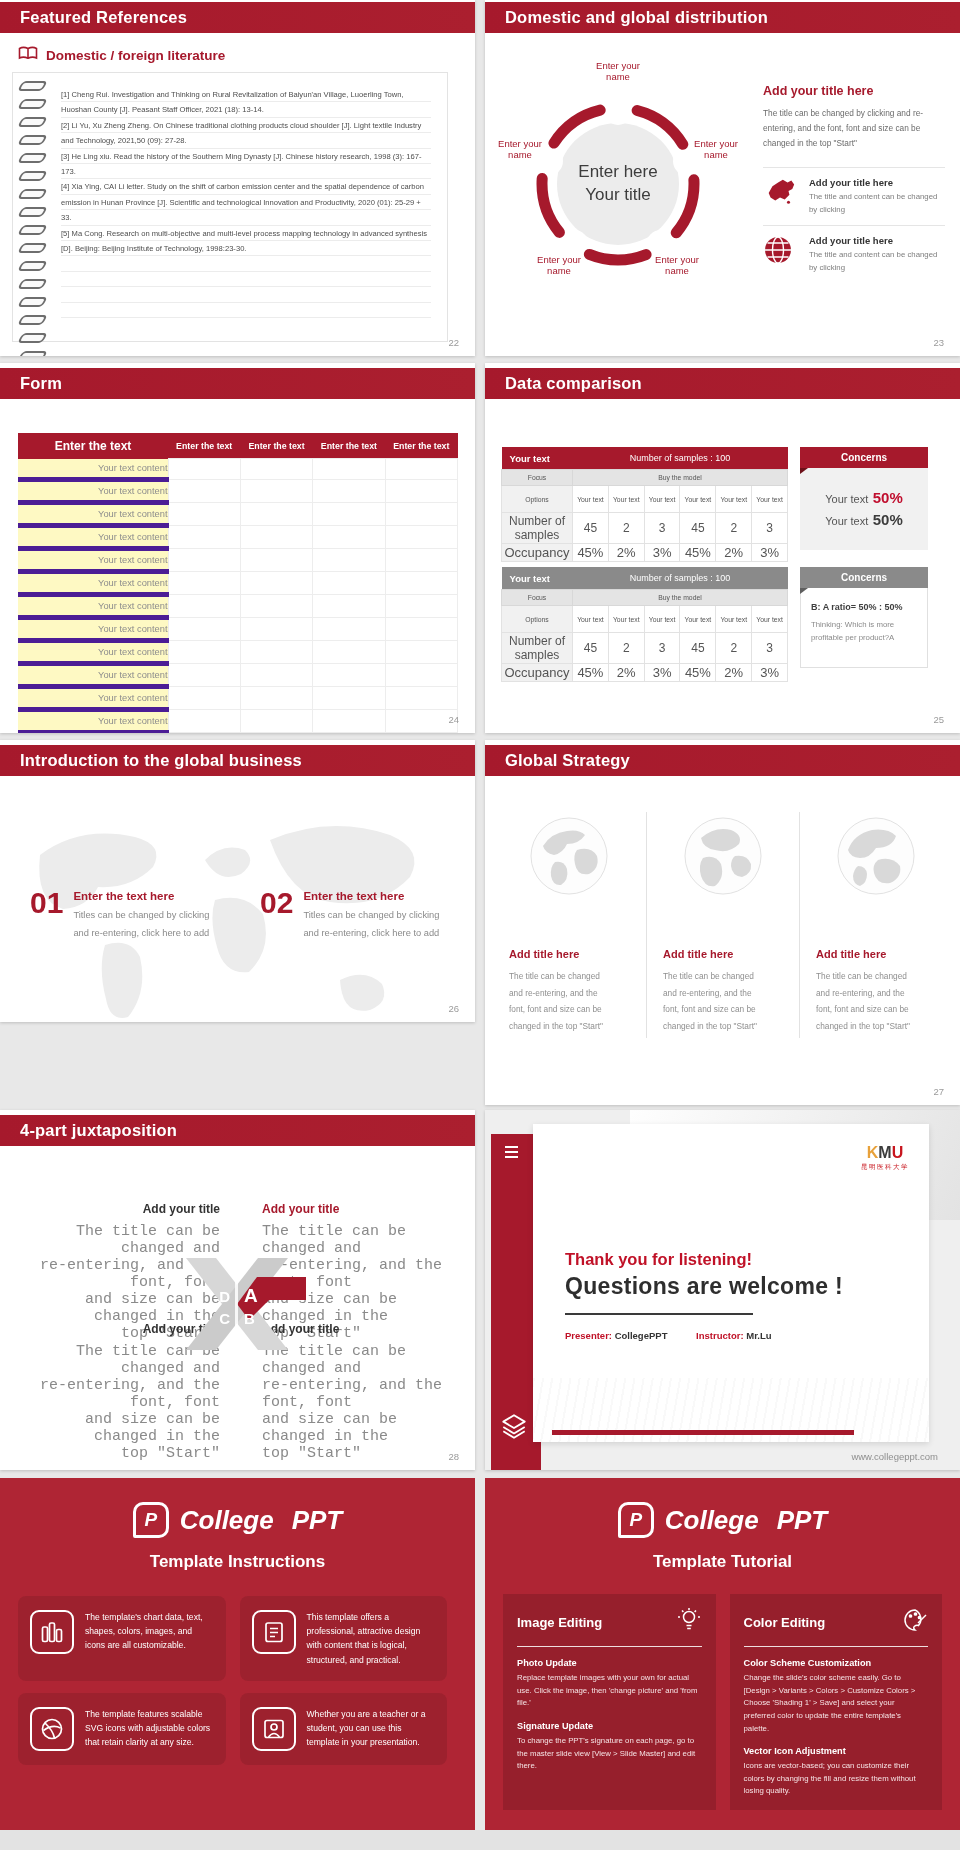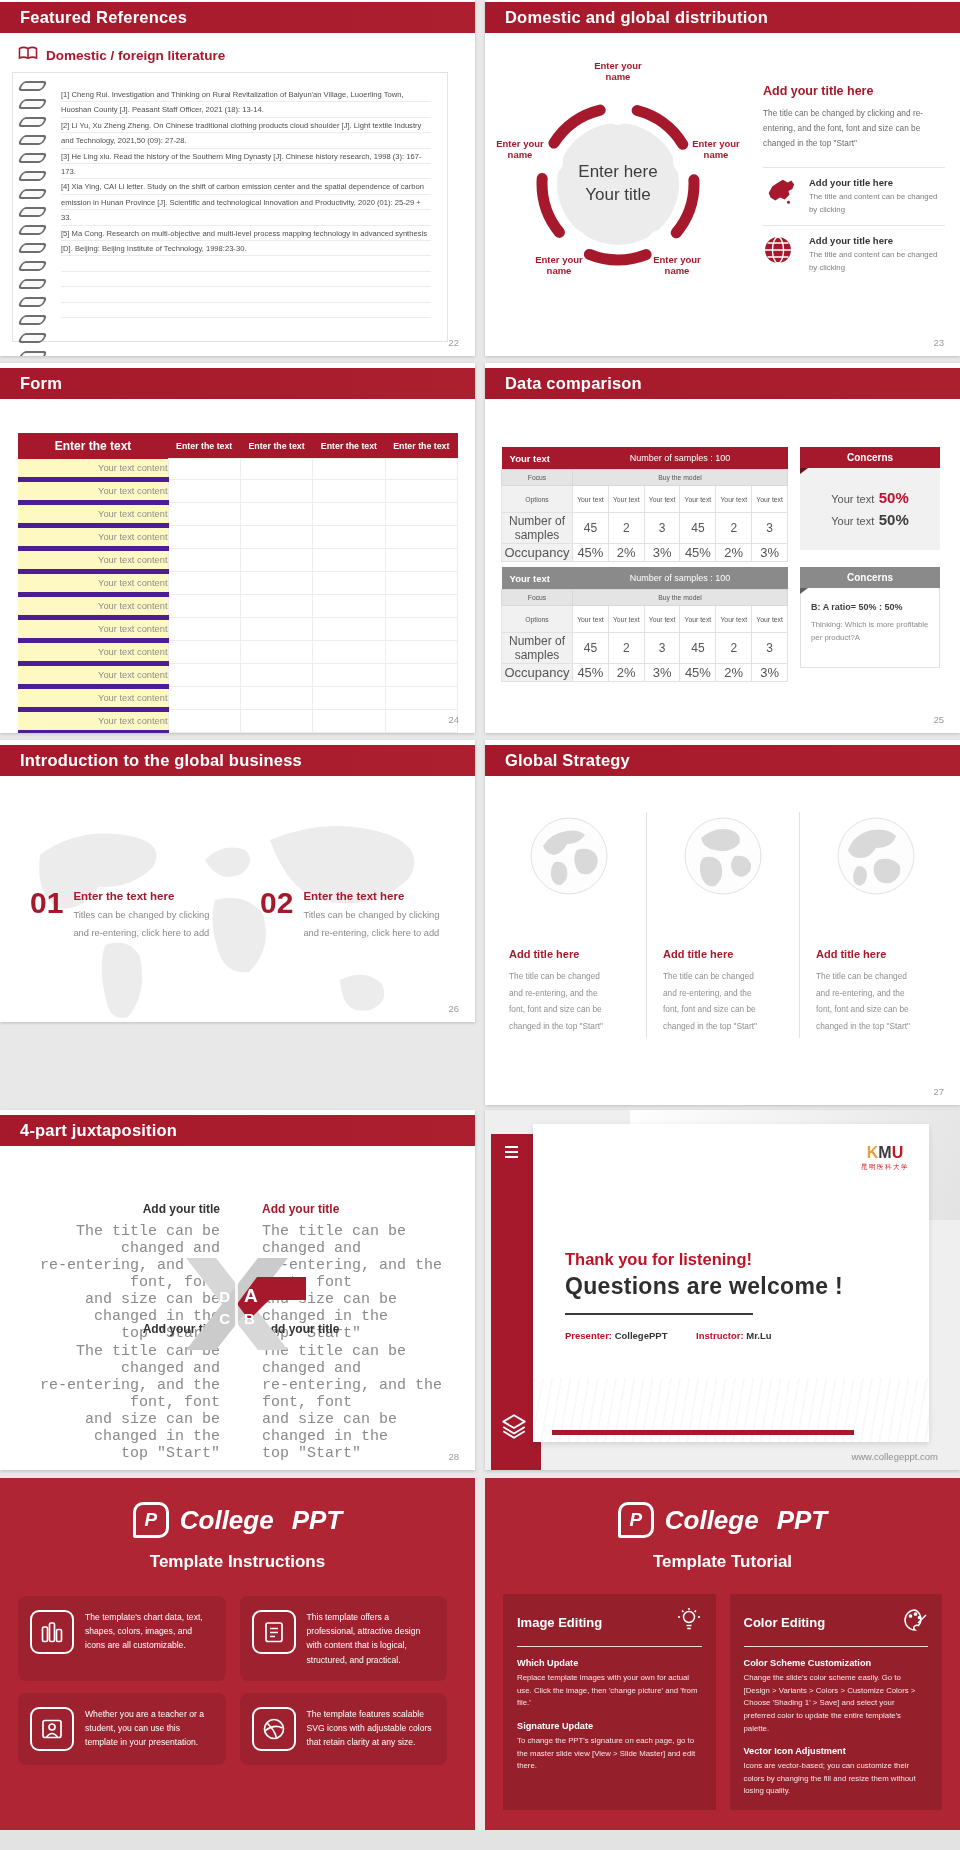--- a/index.html
+++ b/index.html
@@ -14,21 +14,21 @@
   .sec-head span{color:#A6192C;font-weight:700;font-size:13.5px;}
   .ref-card{position:absolute;left:12px;top:72px;width:434px;height:268px;border:1px solid #e3e3e3;background:#fff;}
   .coils{position:absolute;left:7px;top:8px;display:flex;flex-direction:column;gap:8px;}
   .coil{width:21px;height:6px;border:2px solid #6e6e6e;border-radius:4px;background:#fafafa;transform:skewX(-30deg);}
   .ref-text{position:absolute;left:48px;top:14px;width:370px;height:240px;font-size:7.6px;color:#4d4d4d;line-height:15.4px;background:repeating-linear-gradient(to bottom,transparent 0 14.4px,#ececec 14.4px 15.4px);}
   .ref-text p{margin:0;}
   
   .wheel{position:absolute;left:8px;top:50px;width:250px;height:268px;}
   .wheel svg{position:absolute;left:0;top:0;}
   .wcenter{position:absolute;left:45px;top:110px;width:160px;text-align:center;font-size:17px;line-height:23px;color:#3d3d3d;}
-  .wlabel{position:absolute;width:48px;text-align:center;color:#A6192C;font-weight:700;font-size:9.5px;line-height:11px;}
+  .wlabel{position:absolute;width:48px;text-align:center;color:#A6192C;font-weight:400;font-size:9.5px;line-height:11px;}
   .aside{position:absolute;left:278px;top:84px;width:182px;}
   .aside h3{margin:0 0 8px;color:#A6192C;font-size:12.5px;font-weight:700;}
   .aside>p{margin:0 0 16px;font-size:8.3px;color:#6b6b6b;line-height:15px;}
   .aitem{display:flex;gap:12px;padding:9px 0;border-top:1px solid #e5e5e5;align-items:flex-start;}
   .aitem h4{margin:0 0 3px;font-size:9.5px;color:#333;font-weight:700;}
   .aitem p{margin:0;font-size:7.8px;color:#7d7d7d;line-height:12.5px;}
   .aitem .aicon{flex:0 0 34px;}
   
   .ftable{position:absolute;left:18px;top:70px;width:440px;border-collapse:collapse;table-layout:fixed;}
   .ftable th{background:#A6192C;color:#fff;font-size:8.8px;font-weight:700;height:25px;padding:0;}
@@ -41,21 +41,21 @@
   .dct.red .hd td{background:#A6192C;}
   .dct.gray .hd td{background:#8A8A8A;}
   .dct .hd .l{font-weight:700;font-size:9.5px;padding-left:8px;text-align:left;}
   .dct .hd .r{font-size:9px;text-align:center;}
   .dct td{border:1px solid #e2e2e2;background:#fff;text-align:center;padding:1px;}
   .dct .focus td{background:#E4E4E4;height:13px;border-color:#d8d8d8;}
   .dct .lab{background:#F1F1F1;}
   .dct .opt td{height:24px;}
   .dct .smp td{height:24px;font-size:12px;text-align:center;}
   .dct .occ td{height:15px;font-size:13px;}
-  .concern{position:absolute;left:315px;width:140px;}
+  .concern{position:absolute;left:315px;width:128px;}
   .chd{position:relative;height:21px;color:#fff;font-weight:700;font-size:10px;text-align:center;line-height:21px;}
   .concern.ca .chd{background:#A6192C;}
   .concern.cb .chd{background:#8A8A8A;}
   .chd::after{content:'';position:absolute;left:0;top:100%;border-top:6px solid #6E1019;border-right:8px solid transparent;}
   .concern.cb .chd::after{border-top-color:#5f5f5f;}
   .cbody-a{background:#F1F1F1;height:82px;display:flex;flex-direction:column;justify-content:center;align-items:center;gap:4px;}
   .cbody-a .cl{font-size:11px;color:#555;}
   .cbody-a .cv{font-size:15px;font-weight:700;}
   .cv.redv{color:#C00E2E;} .cv.darkv{color:#3c3c3c;}
   .cbody-b{background:#fff;border:1px solid #e0e0e0;border-top:none;height:80px;padding:10px 10px 0;box-sizing:border-box;}
@@ -636,56 +636,56 @@
             <svg width="24" height="24" viewBox="0 0 24 24" fill="none" stroke="#fff" stroke-width="1.7">
               <rect x="4" y="3" width="16" height="18.5" rx="2"></rect>
               <path d="M8,8.5 H16 M8,12.5 H16 M8,16.5 H13"></path>
             </svg>
           </span>
         <p>This template offers a professional, attractive design with content that is logical, structured, and practical.</p>
       </div>
       <div class="pitem">
         <span class="ibox">
             <svg width="24" height="24" viewBox="0 0 24 24" fill="none" stroke="#fff" stroke-width="1.7">
+              <circle cx="12" cy="12" r="9.5"></circle>
+              <path d="M5,6 q8,7.5 9.5,15 M3.5,13.5 q9,-6.5 17,-2.5"></path>
+            </svg>
+          </span>
+        <p>The template features scalable SVG icons with adjustable colors that retain clarity at any size.</p>
+      </div>
+      <div class="pitem">
+        <span class="ibox">
+            <svg width="24" height="24" viewBox="0 0 24 24" fill="none" stroke="#fff" stroke-width="1.7">
               <rect x="3" y="3.5" width="18" height="17" rx="2"></rect>
               <circle cx="12" cy="10" r="3"></circle>
               <path d="M6.5,20 q5.5,-7 11,0"></path>
             </svg>
           </span>
         <p>Whether you are a teacher or a student, you can use this template in your presentation.</p>
-      </div>
-      <div class="pitem">
-        <span class="ibox">
-            <svg width="24" height="24" viewBox="0 0 24 24" fill="none" stroke="#fff" stroke-width="1.7">
-              <circle cx="12" cy="12" r="9.5"></circle>
-              <path d="M5,6 q8,7.5 9.5,15 M3.5,13.5 q9,-6.5 17,-2.5"></path>
-            </svg>
-          </span>
-        <p>The template features scalable SVG icons with adjustable colors that retain clarity at any size.</p>
       </div>
     </div>
   </section>
 
   <section class="panel" style="left:485px;">
     <div class="brand">
       <div class="mark">P</div>
       <div class="bname"><span class="b1">College</span><span class="b2">PPT</span></div>
     </div>
     <h3 class="ptitle">Template Tutorial</h3>
     <div class="tcards">
       <div class="tcard">
         <div class="tcard-head">
           <h4>Image Editing</h4>
           <span><svg width="26" height="26" viewBox="0 0 26 26" fill="none" stroke="#fff" stroke-width="1.5">
                 <circle cx="13" cy="10" r="5.5"></circle>
                 <path d="M10.5,18.5 h5 M11.2,21.5 h3.6 M13,1 v2 M4,10 H2 M24,10 h-2 M6,3.5 l1.4,1.4 M20,3.5 l-1.4,1.4"></path>
               </svg></span>
         </div>
         <hr>
-        <h5>Which Update</h5>
+        <h5>Photo Update</h5>
         <p>Replace template images with your own for actual use. Click the image, then 'change picture' and 'from file.'</p>
         <h5>Signature Update</h5>
         <p>To change the PPT's signature on each page, go to the master slide view [View &gt; Slide Master] and edit there.</p>
       </div>
       <div class="tcard">
         <div class="tcard-head">
           <h4>Color Editing</h4>
           <span><svg width="26" height="26" viewBox="0 0 26 26" fill="none" stroke="#fff" stroke-width="1.5">
                 <path d="M13,3 a10,10 0 1 0 0,20 c-3.5,-3 1,-5.5 3.5,-4.5 a10,10 0 0 0 -3.5,-15.5z"></path>
                 <circle cx="8.5" cy="9" r="1.1" fill="#fff"></circle>

